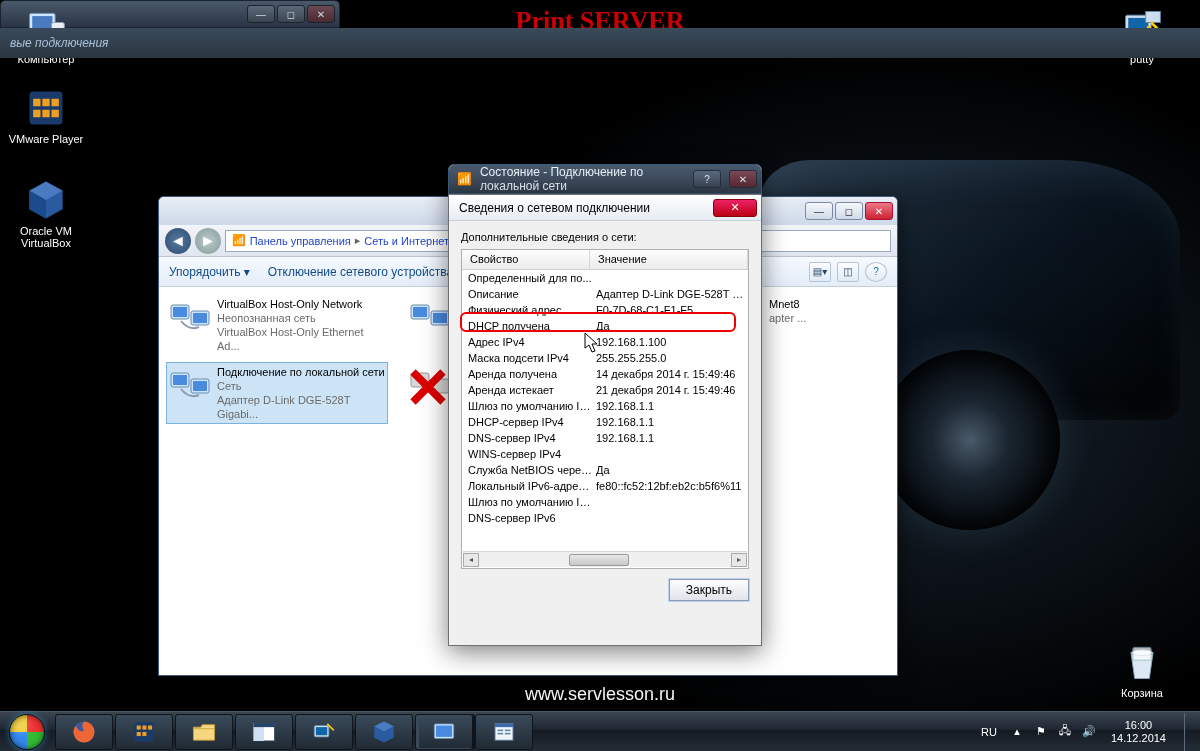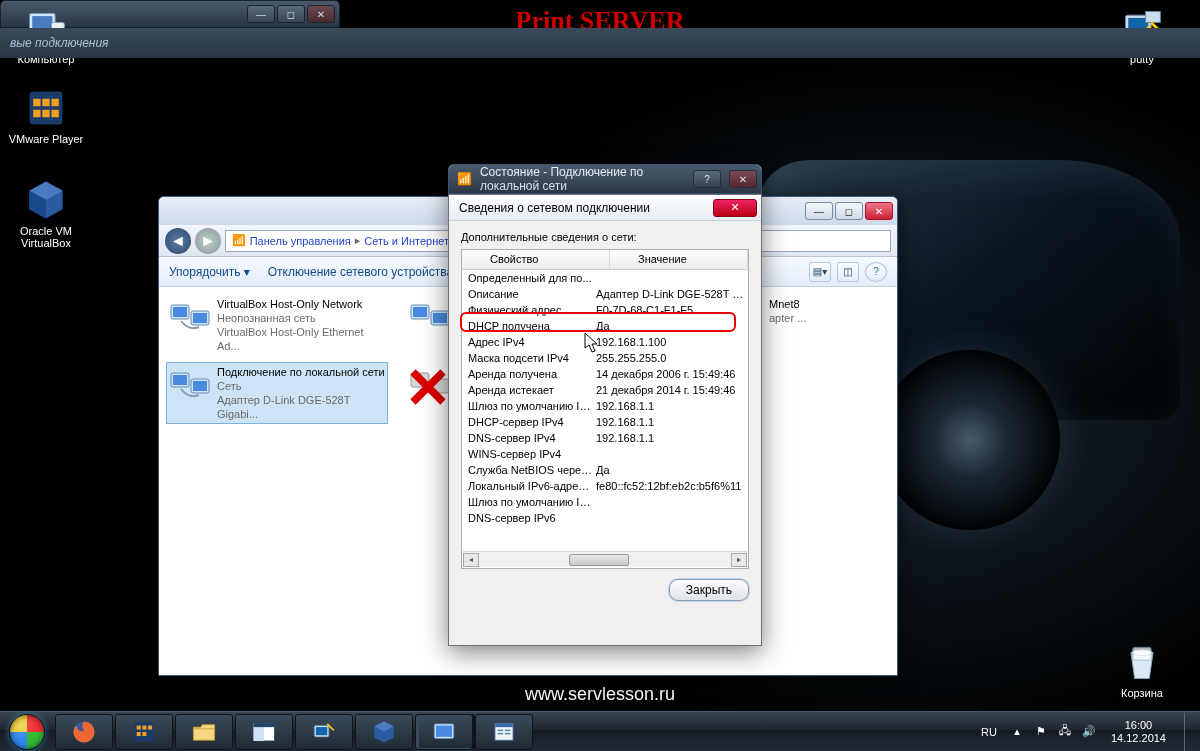--- a/index.html
+++ b/index.html
@@ -82,35 +82,35 @@
   .dlg .dtitle { height:26px; background:linear-gradient(#fff,#e6ecf3); border-bottom:1px solid #c8d0da;
     display:flex; align-items:center; padding-left:10px; font-size:12px; justify-content:space-between;}
   .dlg .dtitle .dclose { width:44px; height:18px; margin:3px 4px; background:linear-gradient(#e26,#b01);
     border:1px solid #801; border-radius:3px; color:#fff; display:flex; align-items:center; justify-content:center;
     font-size:11px; cursor:pointer;}
   .dlg .body { padding:10px 12px; font-size:11px;}
   .dlg .lbl { margin-bottom:6px;}
   .dlg .list { border:1px solid #b0b0b0; background:#fff; height:320px; position:relative;}
   .dlg .list .hdr { display:flex; height:20px; background:linear-gradient(#fdfdfd,#ececec);
     border-bottom:1px solid #d0d0d0;}
-  .dlg .list .hdr div { padding:3px 8px; border-right:1px solid #d8d8d8; font-size:11px;margin-left:20px;}
+  .dlg .list .hdr div { padding:3px 8px; border-right:1px solid #d8d8d8; font-size:11px;}
   .dlg .list .rows { height:282px; overflow:hidden;}
   .dlg .row { display:flex; height:16px; line-height:16px;}
   .dlg .row .c1 { width:130px; padding-left:6px; white-space:nowrap; overflow:hidden; text-overflow:ellipsis;}
   .dlg .row .c2 { flex:1; padding-left:4px; white-space:nowrap; overflow:hidden; text-overflow:ellipsis;}
   .dlg .hscroll { position:absolute; left:1px; right:1px; bottom:1px; height:16px;
     background:#f0f0f0; border-top:1px solid #d8d8d8; display:flex; align-items:center;}
   .dlg .hscroll .thumb { width:60px; height:12px; margin-left:90px; background:linear-gradient(#e8e8e8,#c8c8c8);
     border:1px solid #9a9a9a; border-radius:2px;}
   .dlg .hscroll .arr { width:16px; height:14px; border:1px solid #aaa; background:#e8e8e8;
     display:flex; align-items:center; justify-content:center; font-size:8px; color:#555;}
   .dlg .hscroll .sp { flex:1;}
   .dlg .btnrow { text-align:right; padding:10px 0 0;}
   .dlg .btn { display:inline-block; padding:3px 16px; font-size:12px;
-    background:linear-gradient(#fdfdfd,#e0e4ea); border:1px solid #8a9ab0; border-radius:9px; cursor:pointer;
+    background:linear-gradient(#fdfdfd,#e0e4ea); border:1px solid #8a9ab0; border-radius:0; cursor:pointer;
     box-shadow:0 0 0 1px #bcd4ee;}
   .highlight-box { position:absolute; border:2px solid #e00; border-radius:6px; pointer-events:none; z-index:7;}
   .cursor { position:absolute; width:16px; height:22px; z-index:8;}
   
   .taskbar { position:absolute; left:0; right:0; bottom:0; height:40px;
     background:linear-gradient(#3a4550 0%,#1e2630 45%,#141a22 46%,#232c36 100%);
     border-top:1px solid #4a5a6a; display:flex; align-items:center;}
   .start { width:54px; height:40px; display:flex; align-items:center; justify-content:center; cursor:pointer;}
   .start-orb { width:36px; height:36px; border-radius:50%;
     background:radial-gradient(circle at 35% 30%,#fff3,#0000 40%),
@@ -340,21 +340,21 @@
           <div class="row">
             <div class="c1">Адрес IPv4</div>
             <div class="c2">192.168.1.100</div>
           </div>
           <div class="row">
             <div class="c1">Маска подсети IPv4</div>
             <div class="c2">255.255.255.0</div>
           </div>
           <div class="row">
             <div class="c1">Аренда получена</div>
-            <div class="c2">14 декабря 2006 г. 15:49:46</div>
+            <div class="c2">14 декабря 2014 г. 15:49:46</div>
           </div>
           <div class="row">
             <div class="c1">Аренда истекает</div>
             <div class="c2">21 декабря 2014 г. 15:49:46</div>
           </div>
           <div class="row">
             <div class="c1">Шлюз по умолчанию IP...</div>
             <div class="c2">192.168.1.1</div>
           </div>
           <div class="row">

